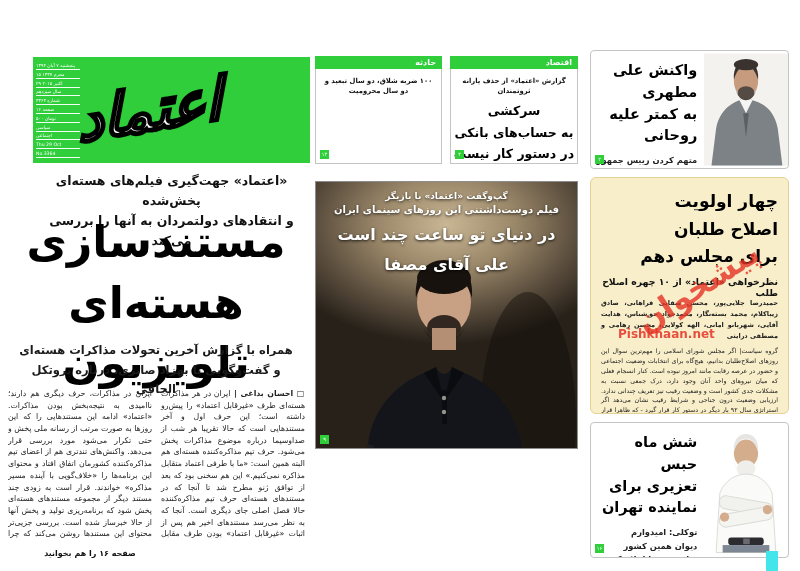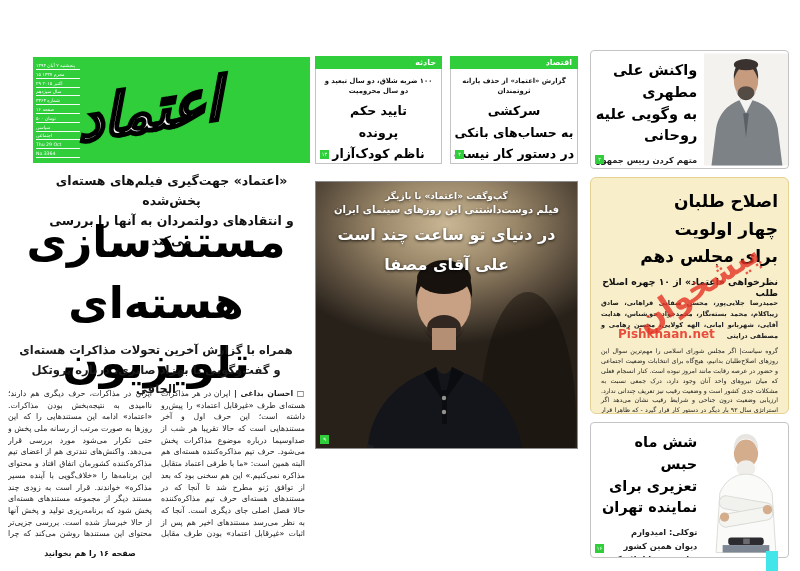--- a/index.html
+++ b/index.html
@@ -131,25 +131,20 @@
     <div>و گفت‌وگویی با بهزاد صابری، درباره پروتکل الحاقی</div>
   </div>
   <div class="bodycols">
     <b>□ احسان بداغی | </b><span>ایران در هر مذاکرات هسته‌ای طرف «غیرقابل اعتماد» را پیش‌رو داشته است؛ این حرف اول و آخر مستندهایی است که حالا تقریبا هر شب از صداوسیما درباره موضوع مذاکرات پخش می‌شود. حرف تیم مذاکره‌کننده هسته‌ای هم البته همین است: «ما با طرفی اعتماد متقابل مذاکره نمی‌کنیم.» این هم سخنی بود که بعد از توافق ژنو مطرح شد تا آنجا که در مستندهای هسته‌ای حرف تیم مذاکره‌کننده حالا فصل اصلی جای دیگری است. آنجا که به نظر می‌رسد مستندهای اخیر هم پس از اثبات «غیرقابل اعتماد» بودن طرف مقابل ایران در مذاکرات، حرف دیگری هم دارند؛ ناامیدی به نتیجه‌بخش بودن مذاکرات. «اعتماد» ادامه این مستندهایی را که این روزها به صورت مرتب از رسانه ملی پخش و حتی تکرار می‌شود مورد بررسی قرار می‌دهد. </span><span>واکنش‌های تندتری هم از اعضای تیم مذاکره‌کننده کشورمان اتفاق افتاد و محتوای این برنامه‌ها را «خلاف‌گویی با آینده مسیر مذاکره» خواندند. قرار است به زودی چند مستند دیگر از مجموعه مستندهای هسته‌ای پخش شود که برنامه‌ریزی تولید و پخش آنها از حالا خبرساز شده است. بررسی جزیی‌تر محتوای این مستندها روشن می‌کند که چرا مخالفان مذاکرات هسته‌ای چنین از پخش آنها خشنود هستند؛ نکته برجسته این فیلم‌ها که هر کدام در زمانی کمتر از ۱۹ دقیقه تهیه شده‌اند، استفاده و استناد مکرر به اظهارنظرها و موضع‌گیری‌های مقامات امریکایی و مخالفان ایرانی از یک سو و بی‌توجهی قابل توجه به مستندات داخلی مذاکرات در آن از سوی دیگر است. </span>
   </div>
   <div class="also-read">صفحه ۱۶ را هم بخوانید</div>
 
   <div class="newsbox box-incident">
     <div class="tab">حادثه</div>
     <div class="boxkicker">۱۰۰ ضربه شلاق، دو سال تبعید و دو سال محرومیت</div>
-    <div class="boxheadline">
-      <div>تایید حکم</div>
-      <div>پرونده</div>
-      <div>ناظم کودک‌آزار</div>
-    </div>
     <span class="badge">۱۳</span>
   </div>
 
   <div class="newsbox box-economy">
     <div class="tab">اقتصاد</div>
     <div class="boxkicker">گزارش «اعتماد» از حذف یارانه ثروتمندان</div>
     <div class="boxheadline">
       <div>سرکشی</div>
       <div>به حساب‌های بانکی</div>
       <div>در دستور کار نیست</div>
@@ -198,35 +193,35 @@
         <ellipse cx="45" cy="30" rx="13" ry="16" fill="#c79c7e"></ellipse>
         <path d="M32,28 C31,14 38,8 45,8 C52,8 59,14 58,28 C54,16 50,14 45,14 C40,14 36,16 32,28 Z" fill="#3a322e"></path>
         <ellipse cx="45" cy="12" rx="13" ry="6" fill="#3a322e"></ellipse>
         <path d="M33,34 C35,46 40,50 45,50 C50,50 55,46 57,34 C55,44 52,47 45,48 C38,47 35,44 33,34 Z" fill="#4e443f"></path>
         <ellipse cx="45" cy="42" rx="9" ry="7" fill="#554b45"></ellipse>
       </svg>
     </div>
     <div class="txt">
       <div class="h">
         <div>واکنش علی مطهری</div>
-        <div>به وگویی علیه روحانی</div>
+        <div>به کمتر علیه روحانی</div>
       </div>
       <div class="s">
         <div>متهم کردن رییس جمهور</div>
         <div>به نفاق، توهین</div>
 
       </div>
     </div>
     <span class="badge">۲</span>
   </div>
 
   <div class="box-reformists">
     <div class="h">
+      <div>چهار اولویت</div>
       <div>اصلاح طلبان</div>
-      <div>چهار اولویت</div>
       <div>برای مجلس دهم</div>
     </div>
     <div class="s">نظرخواهی «اعتماد» از ۱۰ چهره اصلاح طلب</div>
     <div class="names">حمیدرضا جلایی‌پور، محسن صفایی فراهانی، صادق زیباکلام، محمد بسته‌نگار، محمدجواد حق‌شناس، هدایت آقایی، شهربانو امانی، الهه کولایی، محسن رهامی و مصطفی درایتی</div>
     <div class="body">
       <span>گروه سیاست| اگر مجلس شورای اسلامی را مهم‌ترین سوال این روزهای اصلاح‌طلبان بدانیم، هیچ‌گاه برای انتخابات وضعیت اجتماعی و حضور در عرصه رقابت مانند امروز نبوده است. کنار انسجام فعلی که میان نیروهای واحد آنان وجود دارد، درک جمعی نسبت به مشکلات جدی کشور است و وضعیت رقیب نیز تعریف چندانی ندارد. ارزیابی وضعیت درون جناحی و شرایط رقیب نشان می‌دهد اگر استراتژی سال ۹۲ بار دیگر در دستور کار قرار گیرد - که ظاهرا قرار گرفته - کسب اکثریت مجلس دور از انتظار نیست. به همین دلیل نیز طی ماه‌های گذشته بدنه میان اصلاح‌طلبان انجام شده، آنها استراتژی کسب اکثریت مجلس را جایگزین طرح‌های دیگر کرده و می‌خواهند تمام تمرکز خود را به شکل‌گیری مجلسی اصلاح‌طلب طراز دهند. </span>
     </div>
   </div>
 
   <div class="wm-fa">پیشخوان</div>

